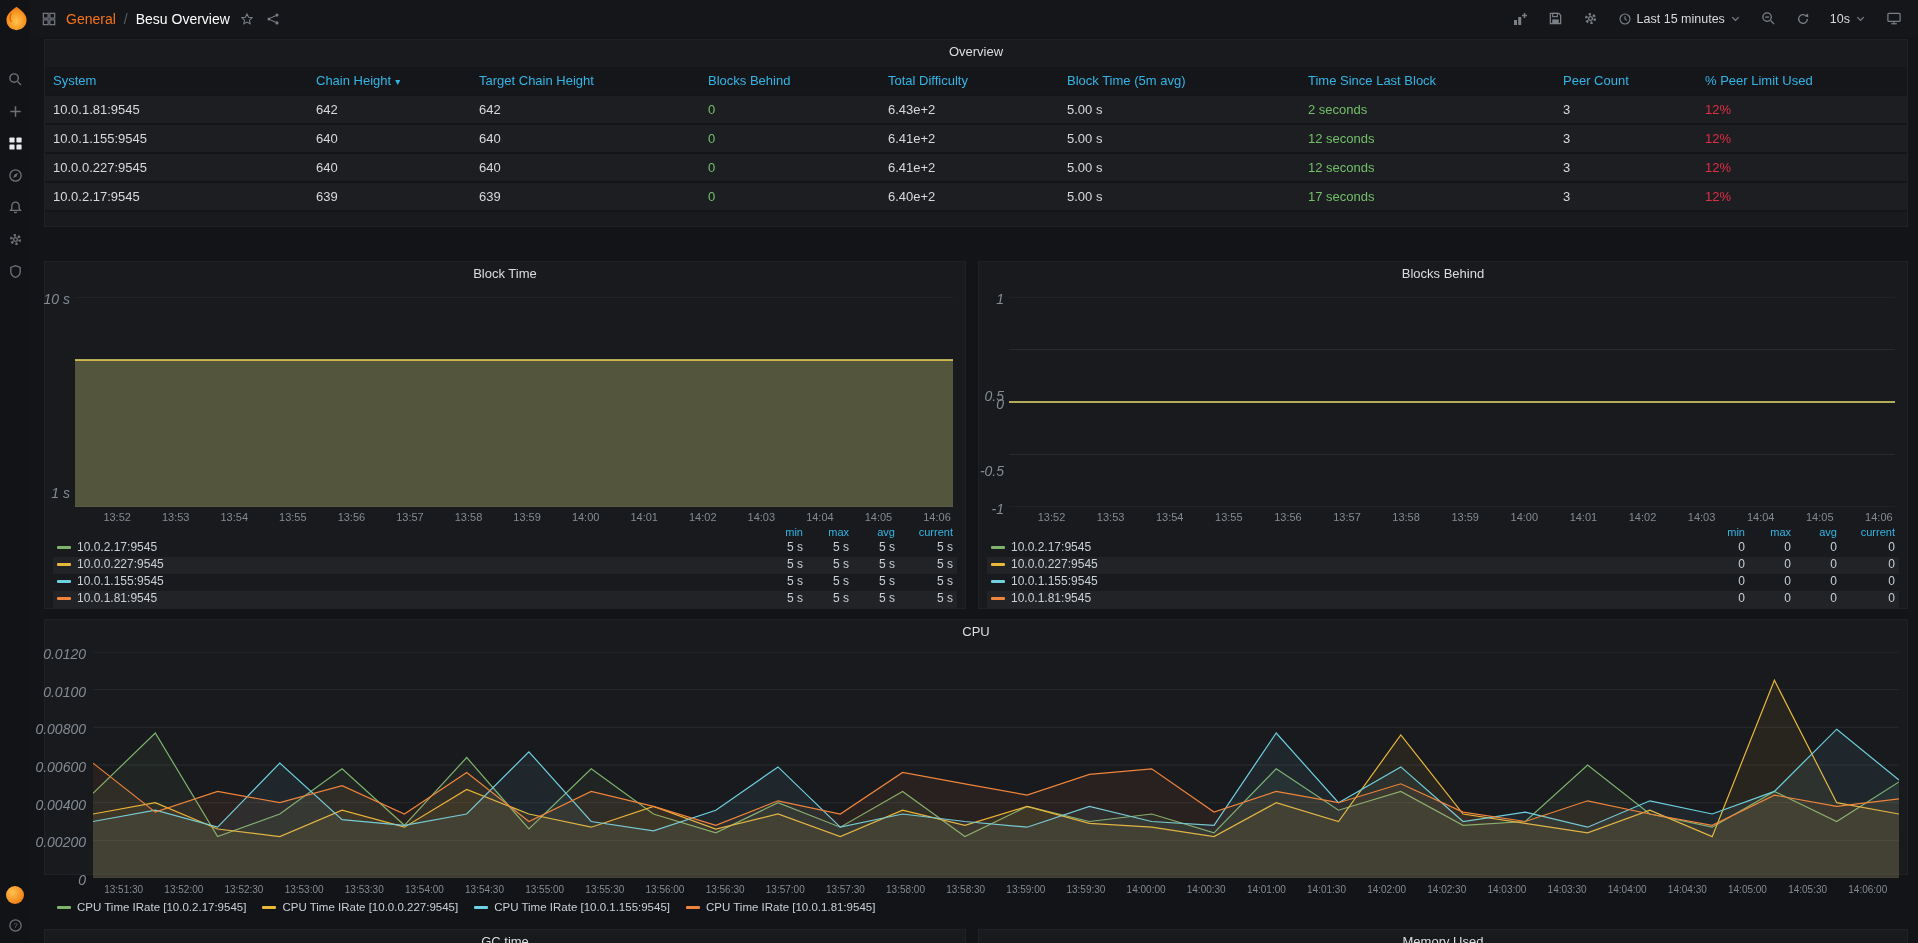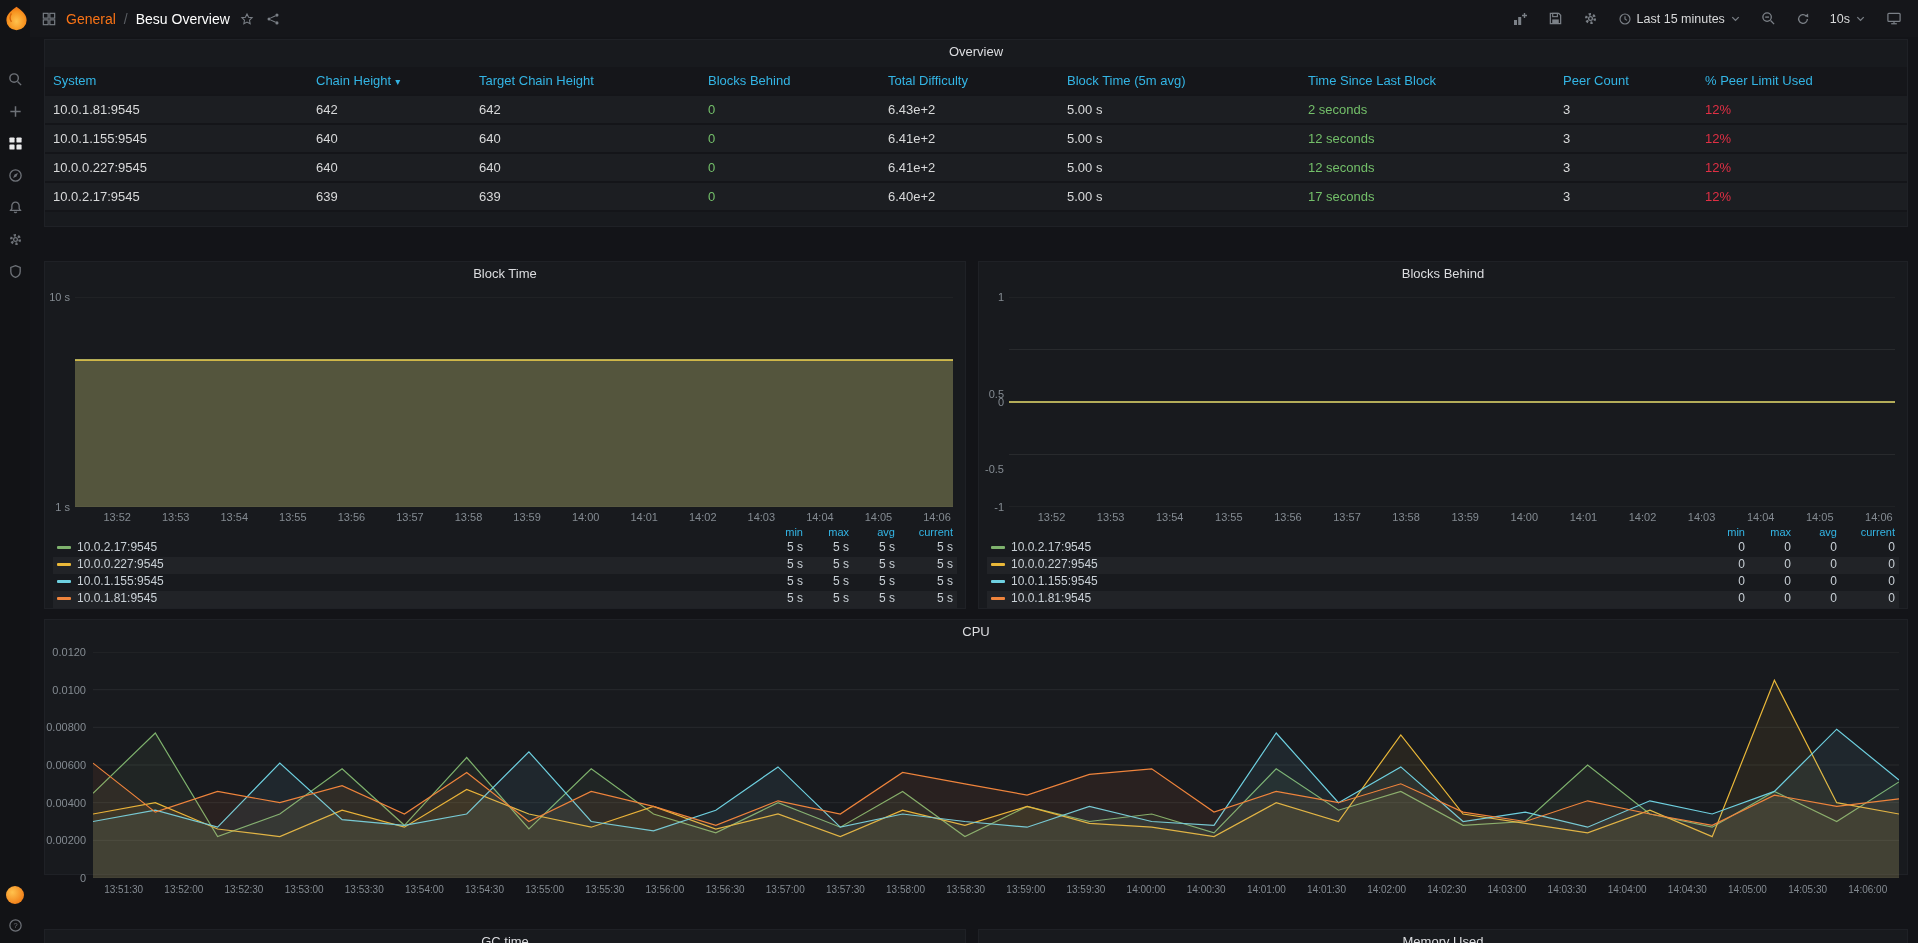--- a/index.html
+++ b/index.html
@@ -39,21 +39,21 @@
   #p-mem         { left:978px; top:929px; width:930px;  height:60px; }
 
   
   .cols { display:grid; grid-template-columns:263px 163px 229px 180px 179px 241px 255px 142px 1fr; }
   .t-cell { padding:6px 8px; font-size:13px; border-bottom:2px solid #141519; background:rgba(255,255,255,0.02); white-space:nowrap; overflow:hidden; }
   .t-head { color:#33b5e5; background:rgba(0,0,0,0.12); font-size:13px; cursor:pointer; }
   .sort-caret { color:#33b5e5; font-size:10px; margin-left:4px; }
   .t-wrap { margin-top:3px; }
 
   
-  .yaxis { position:absolute; font-size:11px; color:#848b92; }
+  .yaxis { position:absolute; font-size:14px; color:#848b92;font-style:italic; }
   .ytick { position:absolute; right:5px; white-space:nowrap; }
   .xaxis { position:absolute; font-size:11px; color:#848b92; height:16px; }
   .xtick { position:absolute; top:2px; transform:translateX(-50%); white-space:nowrap; }
   .xaxis.small { font-size:10px; }
   .plot { position:absolute; cursor:crosshair; }
 
   #p-blocktime .yaxis, #p-blocksbehind .yaxis { left:0; top:35px; width:30px; height:210px; }
   #p-blocktime .plot, #p-blocksbehind .plot { left:30px; top:35px; height:210px; }
   #p-blocktime .plot { width:878px; }
   #p-blocksbehind .plot { width:886px; }
@@ -303,21 +303,21 @@
             <div class="t-cell" style="color: rgb(224, 47, 68);">12%</div>
           </div>
         </div>
     </div>
   </section>
 
   <section class="panel" id="p-blocktime">
     <div class="p-title">Block Time</div>
     <div class="yaxis">
         <div class="ytick" style="top: -6px;">10 s</div>
-        <div class="ytick" style="top: 204px;">1 s</div>
+        <div class="ytick" style="top: 188px;">1 s</div>
       </div>
     <div class="plot"><svg width="878" height="210">
           <line x1="0" x2="878" y1="0.0" y2="0.0" stroke="rgba(255,255,255,0.07)"></line>
           <line x1="0" x2="878" y1="210.0" y2="210.0" stroke="rgba(255,255,255,0.07)"></line>
           <polygon points="0.0,63.2 878.0,63.2 878,210 0,210" fill="#EF843C" fill-opacity="0.12"></polygon>
           <polyline points="0.0,63.2 878.0,63.2" fill="none" stroke="#EF843C" stroke-width="1.2"></polyline>
           <polygon points="0.0,63.2 878.0,63.2 878,210 0,210" fill="#6ED0E0" fill-opacity="0.12"></polygon>
           <polyline points="0.0,63.2 878.0,63.2" fill="none" stroke="#6ED0E0" stroke-width="1.2"></polyline>
           <polygon points="0.0,63.2 878.0,63.2 878,210 0,210" fill="#7EB26D" fill-opacity="0.12"></polygon>
           <polyline points="0.0,63.2 878.0,63.2" fill="none" stroke="#7EB26D" stroke-width="1.2"></polyline>
@@ -509,20 +509,26 @@
         <div class="xtick" style="left: 1293.64px;">14:02:00</div>
         <div class="xtick" style="left: 1353.78px;">14:02:30</div>
         <div class="xtick" style="left: 1413.92px;">14:03:00</div>
         <div class="xtick" style="left: 1474.06px;">14:03:30</div>
         <div class="xtick" style="left: 1534.2px;">14:04:00</div>
         <div class="xtick" style="left: 1594.34px;">14:04:30</div>
         <div class="xtick" style="left: 1654.48px;">14:05:00</div>
         <div class="xtick" style="left: 1714.62px;">14:05:30</div>
         <div class="xtick" style="left: 1774.76px;">14:06:00</div>
       </div>
+    <div class="legend-inline">
+        <span class="lg-item"><i class="dash" style="background:#7EB26D"></i>CPU Time IRate [10.0.2.17:9545]</span>
+        <span class="lg-item"><i class="dash" style="background:#EAB839"></i>CPU Time IRate [10.0.0.227:9545]</span>
+        <span class="lg-item"><i class="dash" style="background:#6ED0E0"></i>CPU Time IRate [10.0.1.155:9545]</span>
+        <span class="lg-item"><i class="dash" style="background:#EF843C"></i>CPU Time IRate [10.0.1.81:9545]</span>
+      </div>
   </section>
 
   <section class="panel" id="p-gc">
     <div class="p-title">GC time</div>
   </section>
   <section class="panel" id="p-mem">
     <div class="p-title">Memory Used</div>
   </section>
 
 </div>

